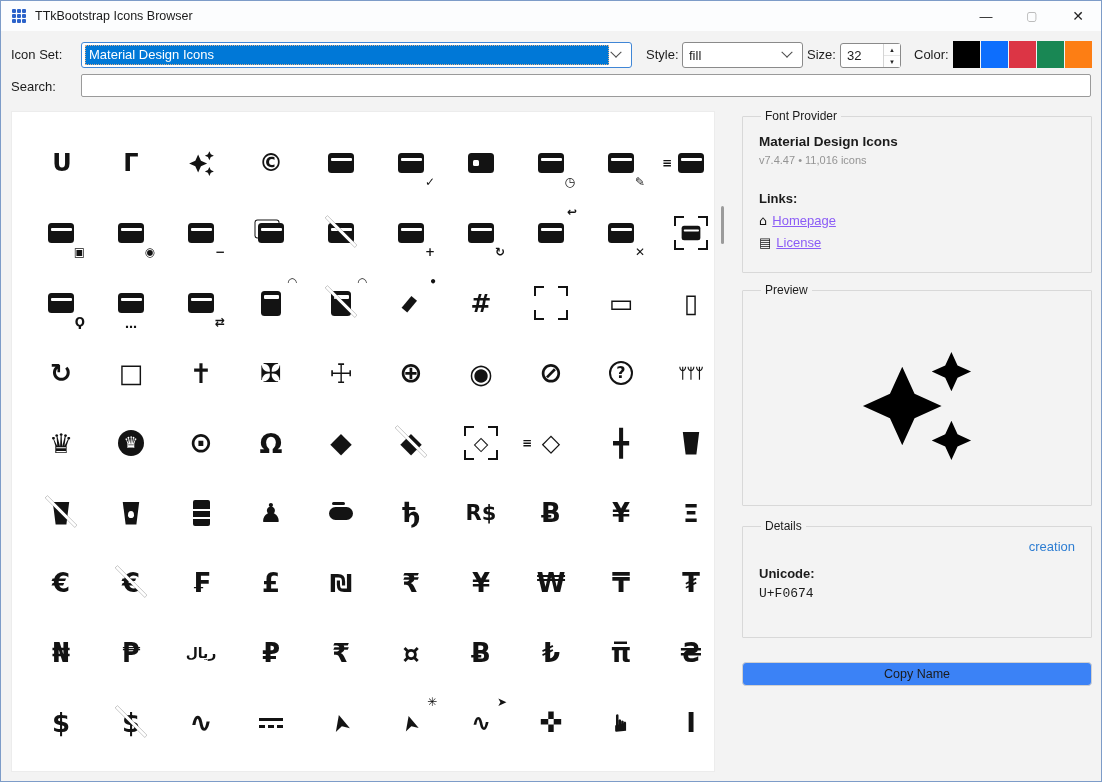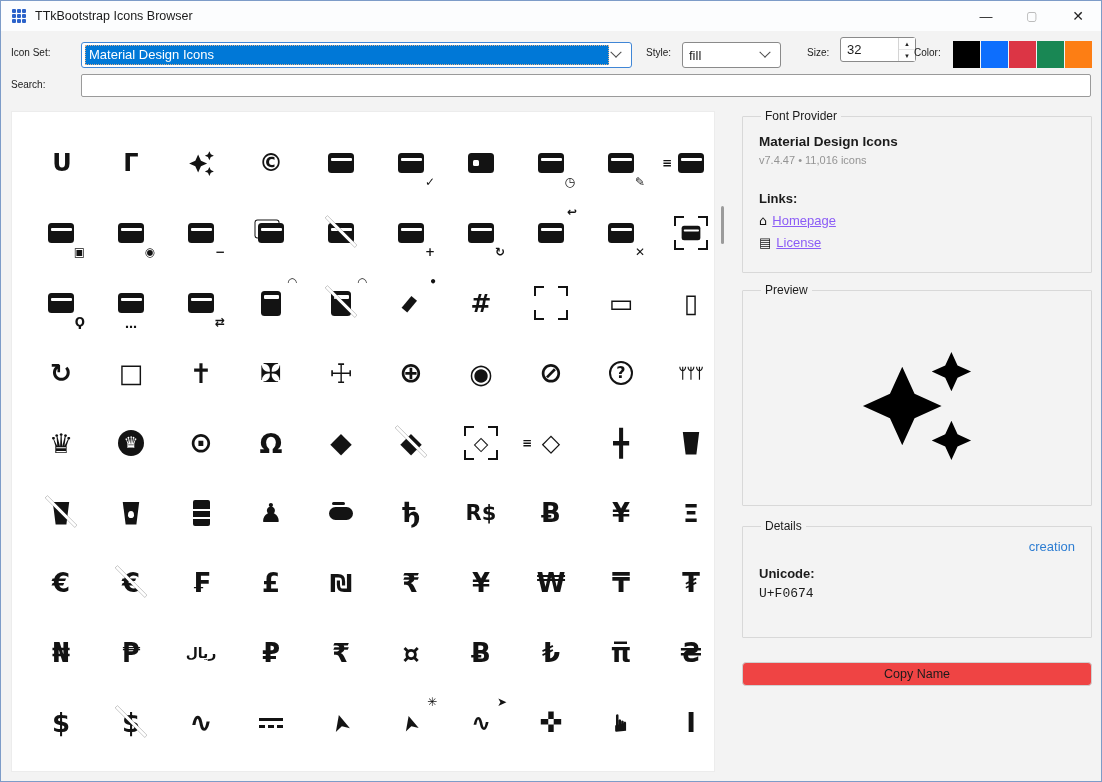--- a/index.html
+++ b/index.html
@@ -8,21 +8,21 @@
   
   .titlebar{position:absolute;left:0;top:0;width:100%;height:30px;background:#fcfdfe;}
   .app-icon{position:absolute;left:11px;top:8px;width:14px;height:14px;display:grid;grid-template-columns:repeat(3,1fr);gap:1.5px;}
   .app-icon i{background:#2b62c9;border-radius:1px;}
   .title-text{position:absolute;left:34px;top:0;height:30px;line-height:30px;font-size:12.5px;}
   .winbtn{position:absolute;top:0;width:46px;height:30px;display:flex;align-items:center;justify-content:center;font-size:13px;color:#222;background:transparent;border:0;font-family:inherit;}
   .winbtn.min{right:92px;}
   .winbtn.max{right:46px;color:#a9a9a9;font-size:12px;}
   .winbtn.close{right:0;font-size:14px;}
   
-  .lbl{position:absolute;font-size:10px;white-space:nowrap;}
+  .lbl{position:absolute;font-size:13px;white-space:nowrap;}
   .combo{position:absolute;height:26px;background:#fff;border:1px solid #8a8a8a;border-radius:3px;display:flex;align-items:center;}
   .combo.focused{border-color:#3f86d6;}
   .combo .sel{flex:1;height:20px;margin:2px 3px 2px 3px;background:#0078d7;border:1px dotted #d9b08c;color:#fff;font-size:13px;line-height:18px;padding-left:3px;overflow:hidden;}
   .combo .val{flex:1;font-size:13px;padding-left:6px;}
   .chev{width:8px;height:8px;border-right:1.4px solid #4c4c4c;border-bottom:1.4px solid #4c4c4c;transform:rotate(45deg) translate(-2px,-2px);margin-right:11px;flex:none;}
   .spin{position:absolute;height:25px;background:#fff;border:1px solid #8a8a8a;border-radius:3px;display:flex;}
   .spin .num{flex:1;font-size:13px;line-height:23px;padding-left:6px;}
   .spin .btns{width:17px;border-left:1px solid #d4d4d4;display:flex;flex-direction:column;}
   .spin .btns button{flex:1;border:0;background:#fdfdfd;font-size:6px;line-height:1;color:#222;padding:0;cursor:default;}
   .spin .btns button:first-child{border-bottom:1px solid #e4e4e4;}
@@ -70,21 +70,21 @@
   .fp-meta{font-size:11px;color:#949494;margin-top:5px;}
   .links-label{font-size:13px;font-weight:bold;margin-top:25px;}
   .link-row{display:flex;align-items:center;gap:5px;margin-top:7px;}
   .link-glyph{font-family:"DejaVu Sans",sans-serif;font-size:13px;color:#131313;}
   .link-row a{color:#8b5cf6;font-size:13px;}
   .preview-box{display:flex;align-items:flex-start;justify-content:center;}
   .preview-box svg{margin-top:50px;}
   .dt-label{font-size:13px;font-weight:bold;margin-top:12px;}
   .dt-name{font-size:13px;color:#2d7dd2;margin-top:6px;text-align:right;}
   .dt-uni{font-family:"Liberation Mono","DejaVu Sans Mono",monospace;font-size:13px;margin-top:5px;}
-  .copy-btn{position:absolute;left:741px;top:661px;width:350px;height:24px;background:#ef4444;border:1px solid #d0d0d0;border-radius:4px;font-size:12.5px;font-family:inherit;color:#1b1b1b;}
+  .copy-btn{position:absolute;left:741px;top:661px;width:350px;height:24px;background:#3b82f6;border:1px solid #d0d0d0;border-radius:4px;font-size:12.5px;font-family:inherit;color:#1b1b1b;}
 </style>
 </head>
 <body>
 
 <div class="window">
 
   <div class="titlebar">
     <span class="app-icon">
         <i></i>
         <i></i>
@@ -102,27 +102,27 @@
     <button class="winbtn close">✕</button>
   </div>
 
   <span class="lbl" style="left:10px;top:46px">Icon Set:</span>
   <div class="combo focused" style="left:80px;top:41px;width:551px">
     <span class="sel">Material Design Icons</span>
     <span class="chev"></span>
   </div>
 
   <span class="lbl" style="left:645px;top:46px">Style:</span>
-  <div class="combo" style="left:681px;top:41px;width:99px">
+  <div class="combo" style="left:681px;top:41px;width:121px">
     <span class="val">fill</span>
     <span class="chev"></span>
   </div>
 
   <span class="lbl" style="left:806px;top:46px">Size:</span>
-  <div class="spin" style="left:839px;top:36px;width:76px">
+  <div class="spin" style="left:839px;top:42px;width:61px">
     <span class="num">32</span>
     <span class="btns">
       <button>▲</button>
       <button>▼</button>
     </span>
   </div>
 
   <span class="lbl" style="left:913px;top:46px">Color:</span>
   <div class="swatches" style="left:952px;top:40px" id="swatches">
       <button class="swatch" style="background: rgb(0, 0, 0);"></button>

